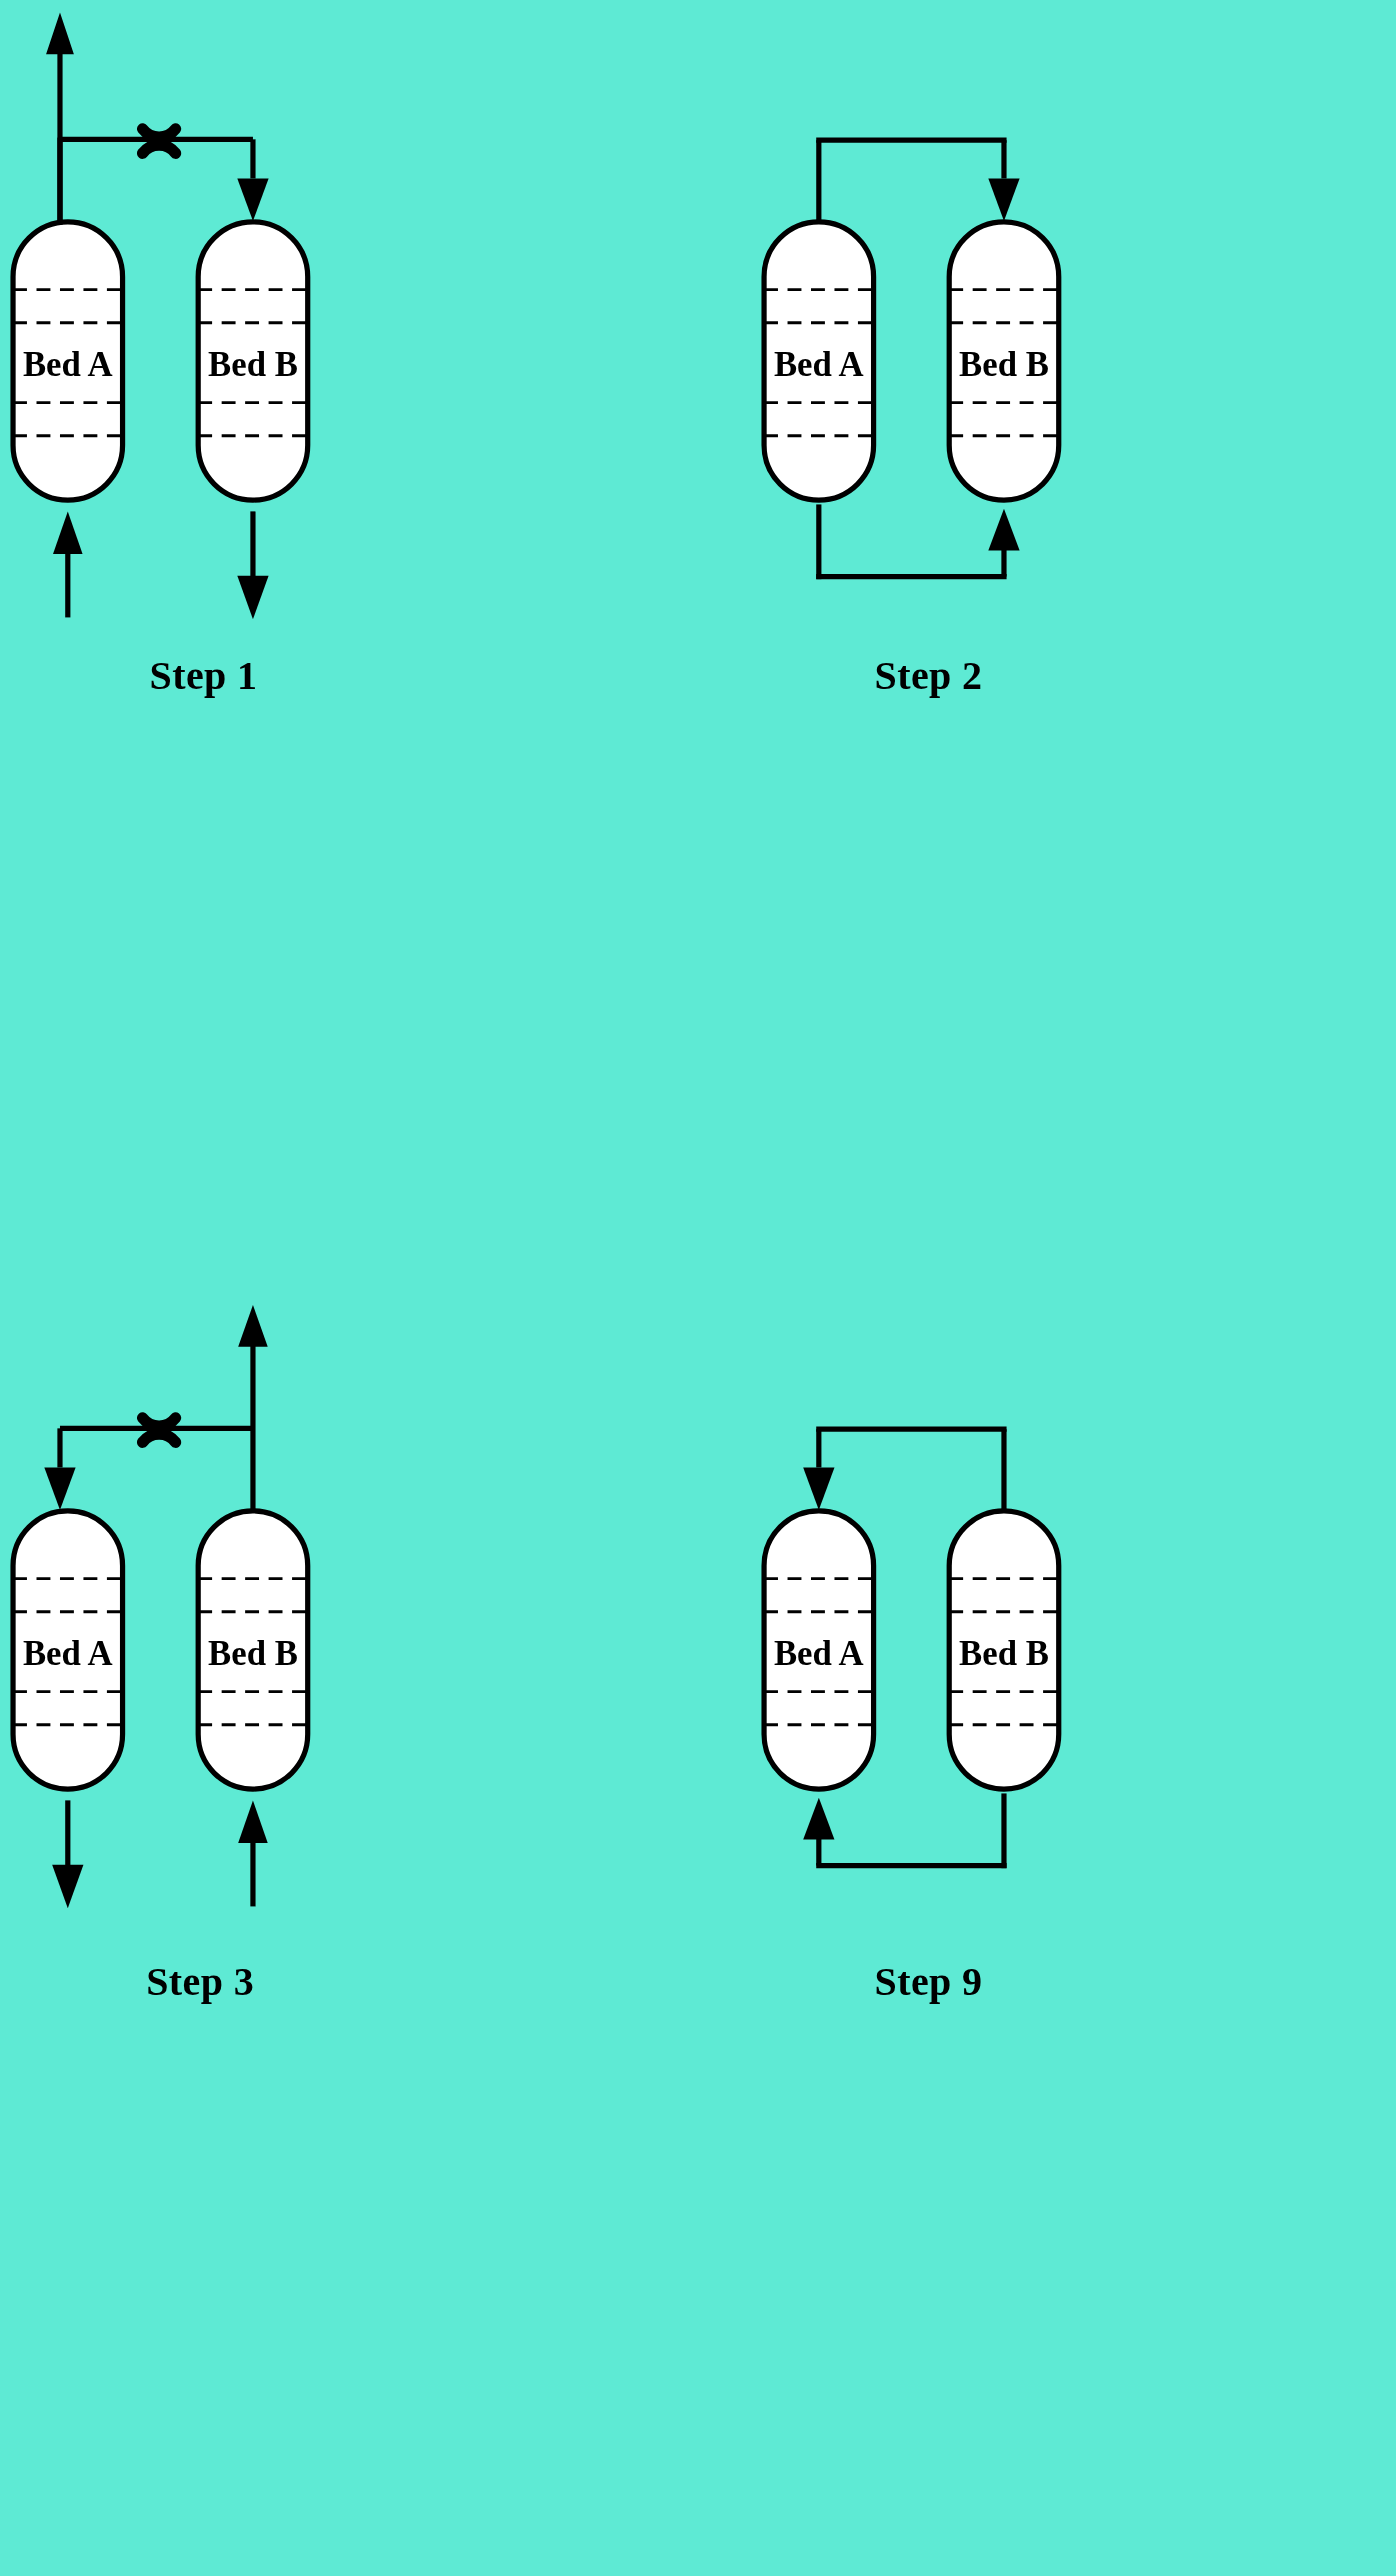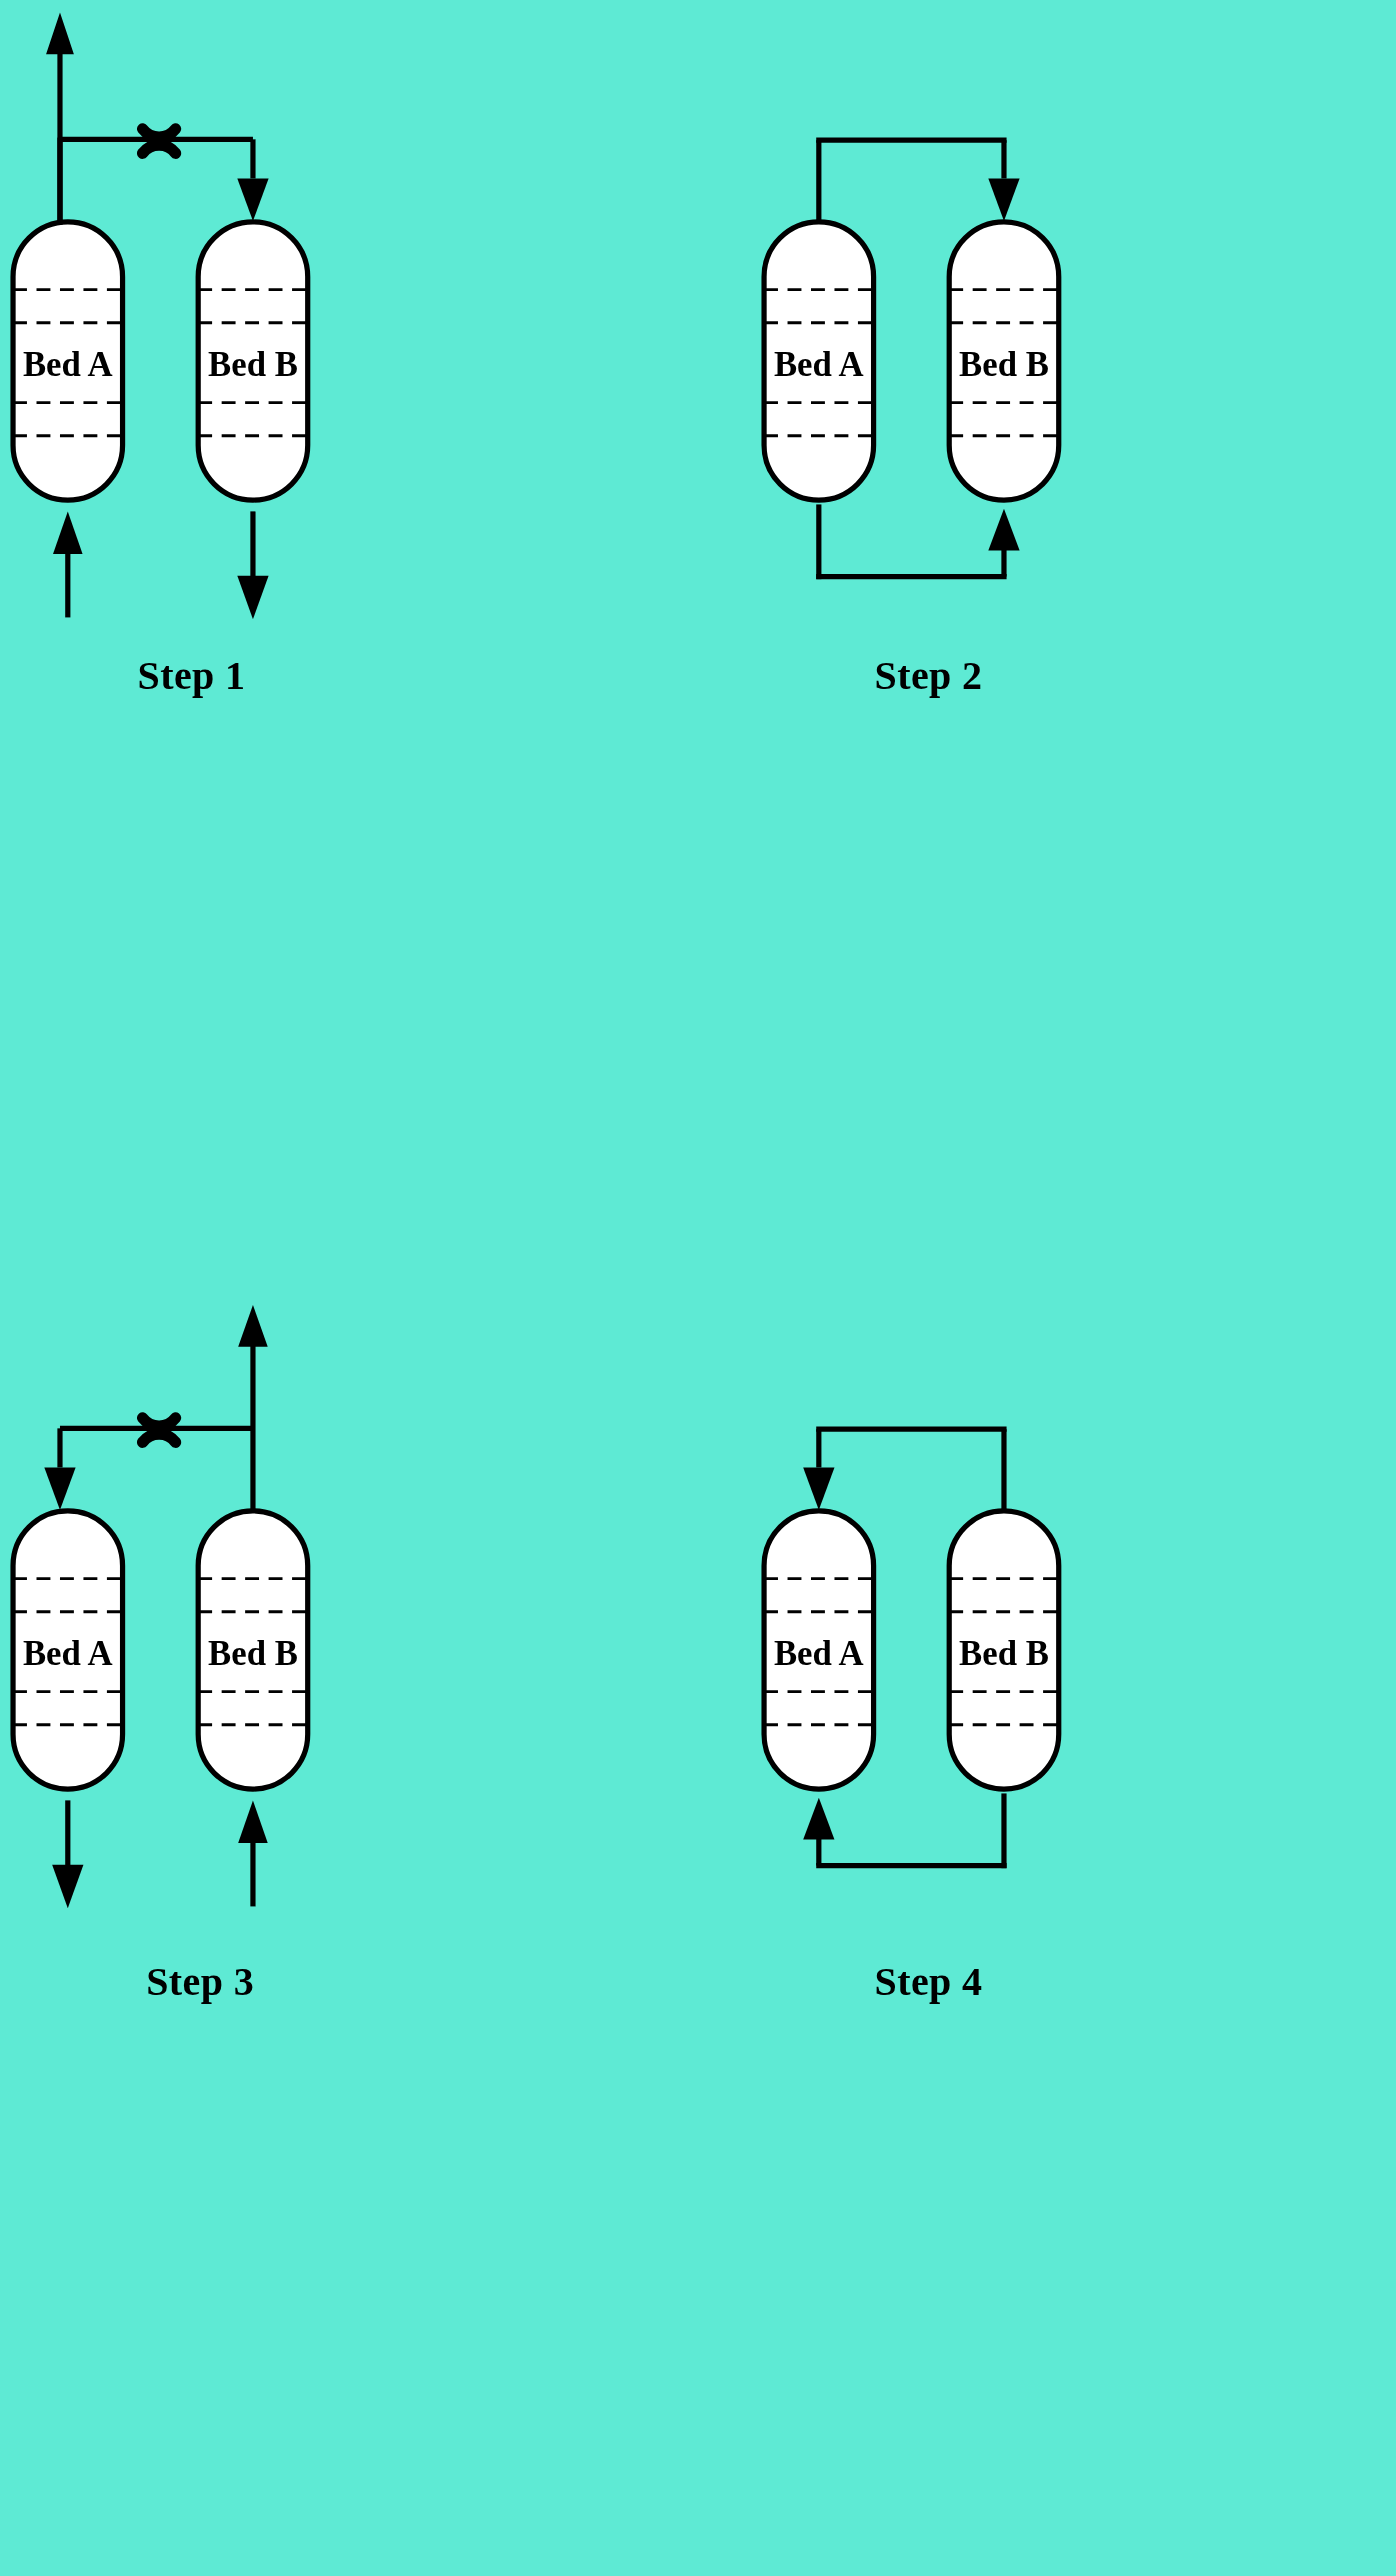--- a/index.html
+++ b/index.html
@@ -84,21 +84,21 @@
       <g>
         <line x1="78" y1="710" x2="78" y2="620" stroke="#000" stroke-width="6"></line>
         <path d="M 78,588 L 95,637 L 61,637 Z" fill="#000"></path>
       </g>
 
       <g>
         <line x1="291" y1="588" x2="291" y2="668" stroke="#000" stroke-width="6"></line>
         <path d="M 291,712 L 309,662 L 273,662 Z" fill="#000"></path>
       </g>
     </svg>
-    <div class="step-caption" style="left:0px;top:652px;width:383px;">Step 1</div>
+    <div class="step-caption" style="left:0px;top:652px;width:383px;padding-left:12px;">Step 1</div>
   </div>
 
   <div class="panel" style="left:698px;top:0px;width:698px;height:1287px;">
     <svg class="panel-svg" width="698" height="1287" viewBox="0 0 803 1480" xmlns="http://www.w3.org/2000/svg">
 
       <g>
         <path d="M 76,318 L 76,512 A 63 63 0 0 0 202,512 L 202,318 A 63 63 0 0 0 76,318 Z" fill="#ffffff" stroke="#000000" stroke-width="6" stroke-linejoin="round"></path>
       </g>
       <g stroke="#000" stroke-width="3.2" stroke-dasharray="16 11">
         <line x1="76" y1="333" x2="202" y2="333"></line>
@@ -222,17 +222,17 @@
         <path d="M 139,254 L 157,205 L 121,205 Z" fill="#000"></path>
       </g>
 
       <g>
         <line x1="352" y1="580" x2="352" y2="666" stroke="#000" stroke-width="6"></line>
         <line x1="136" y1="663" x2="355" y2="663" stroke="#000" stroke-width="6"></line>
         <line x1="139" y1="663" x2="139" y2="628" stroke="#000" stroke-width="6"></line>
         <path d="M 139,585 L 157,633 L 121,633 Z" fill="#000"></path>
       </g>
     </svg>
-    <div class="step-caption" style="left:39px;top:669px;width:383px;">Step 4</div>
+    <div class="step-caption" style="left:39px;top:669px;width:383px;">Step 9</div>
   </div>
 
 </div>
 
 
 </body></html>

